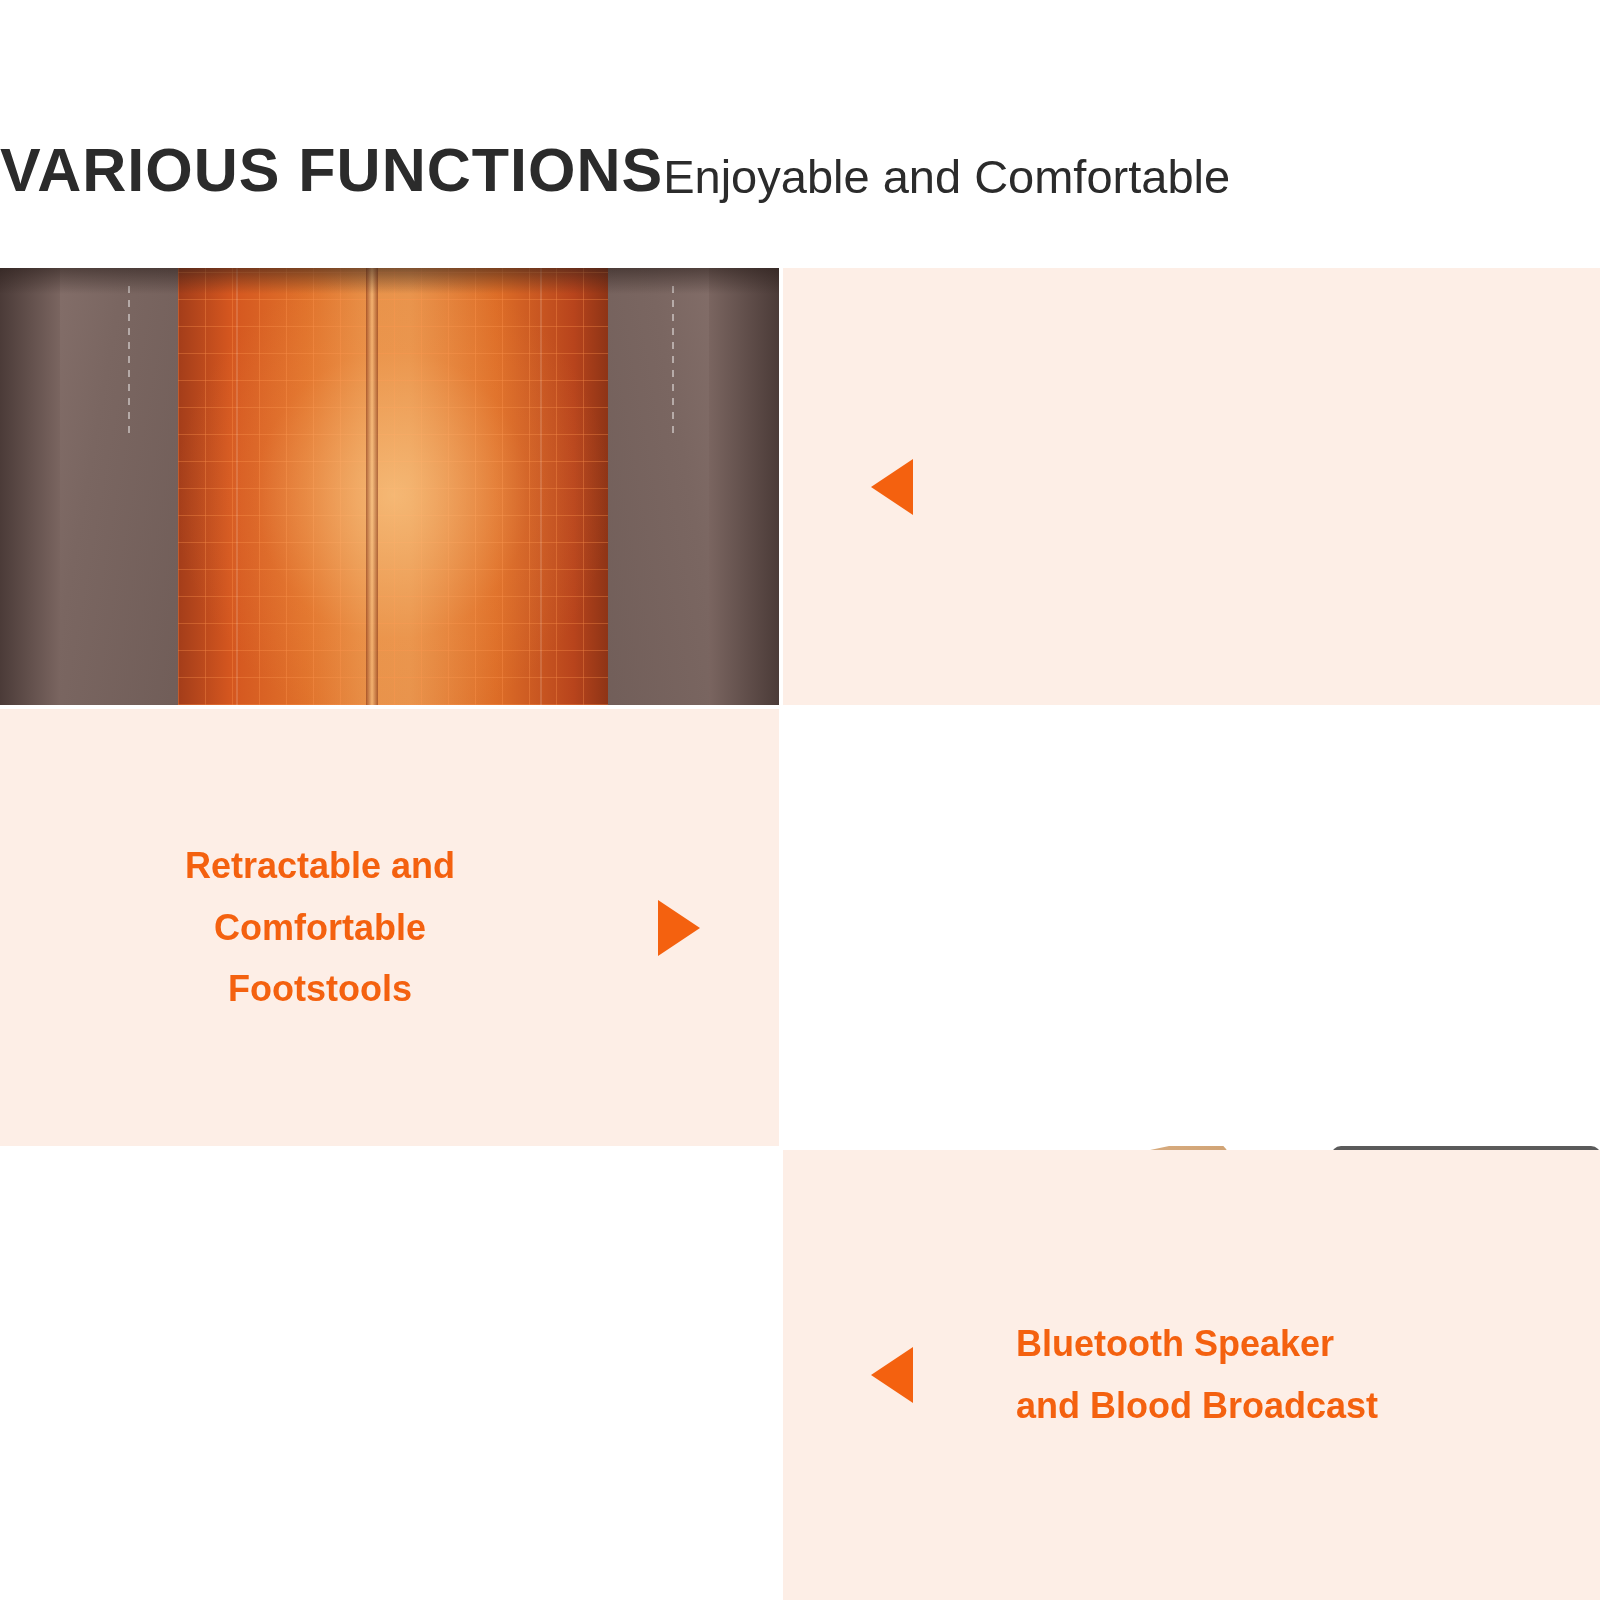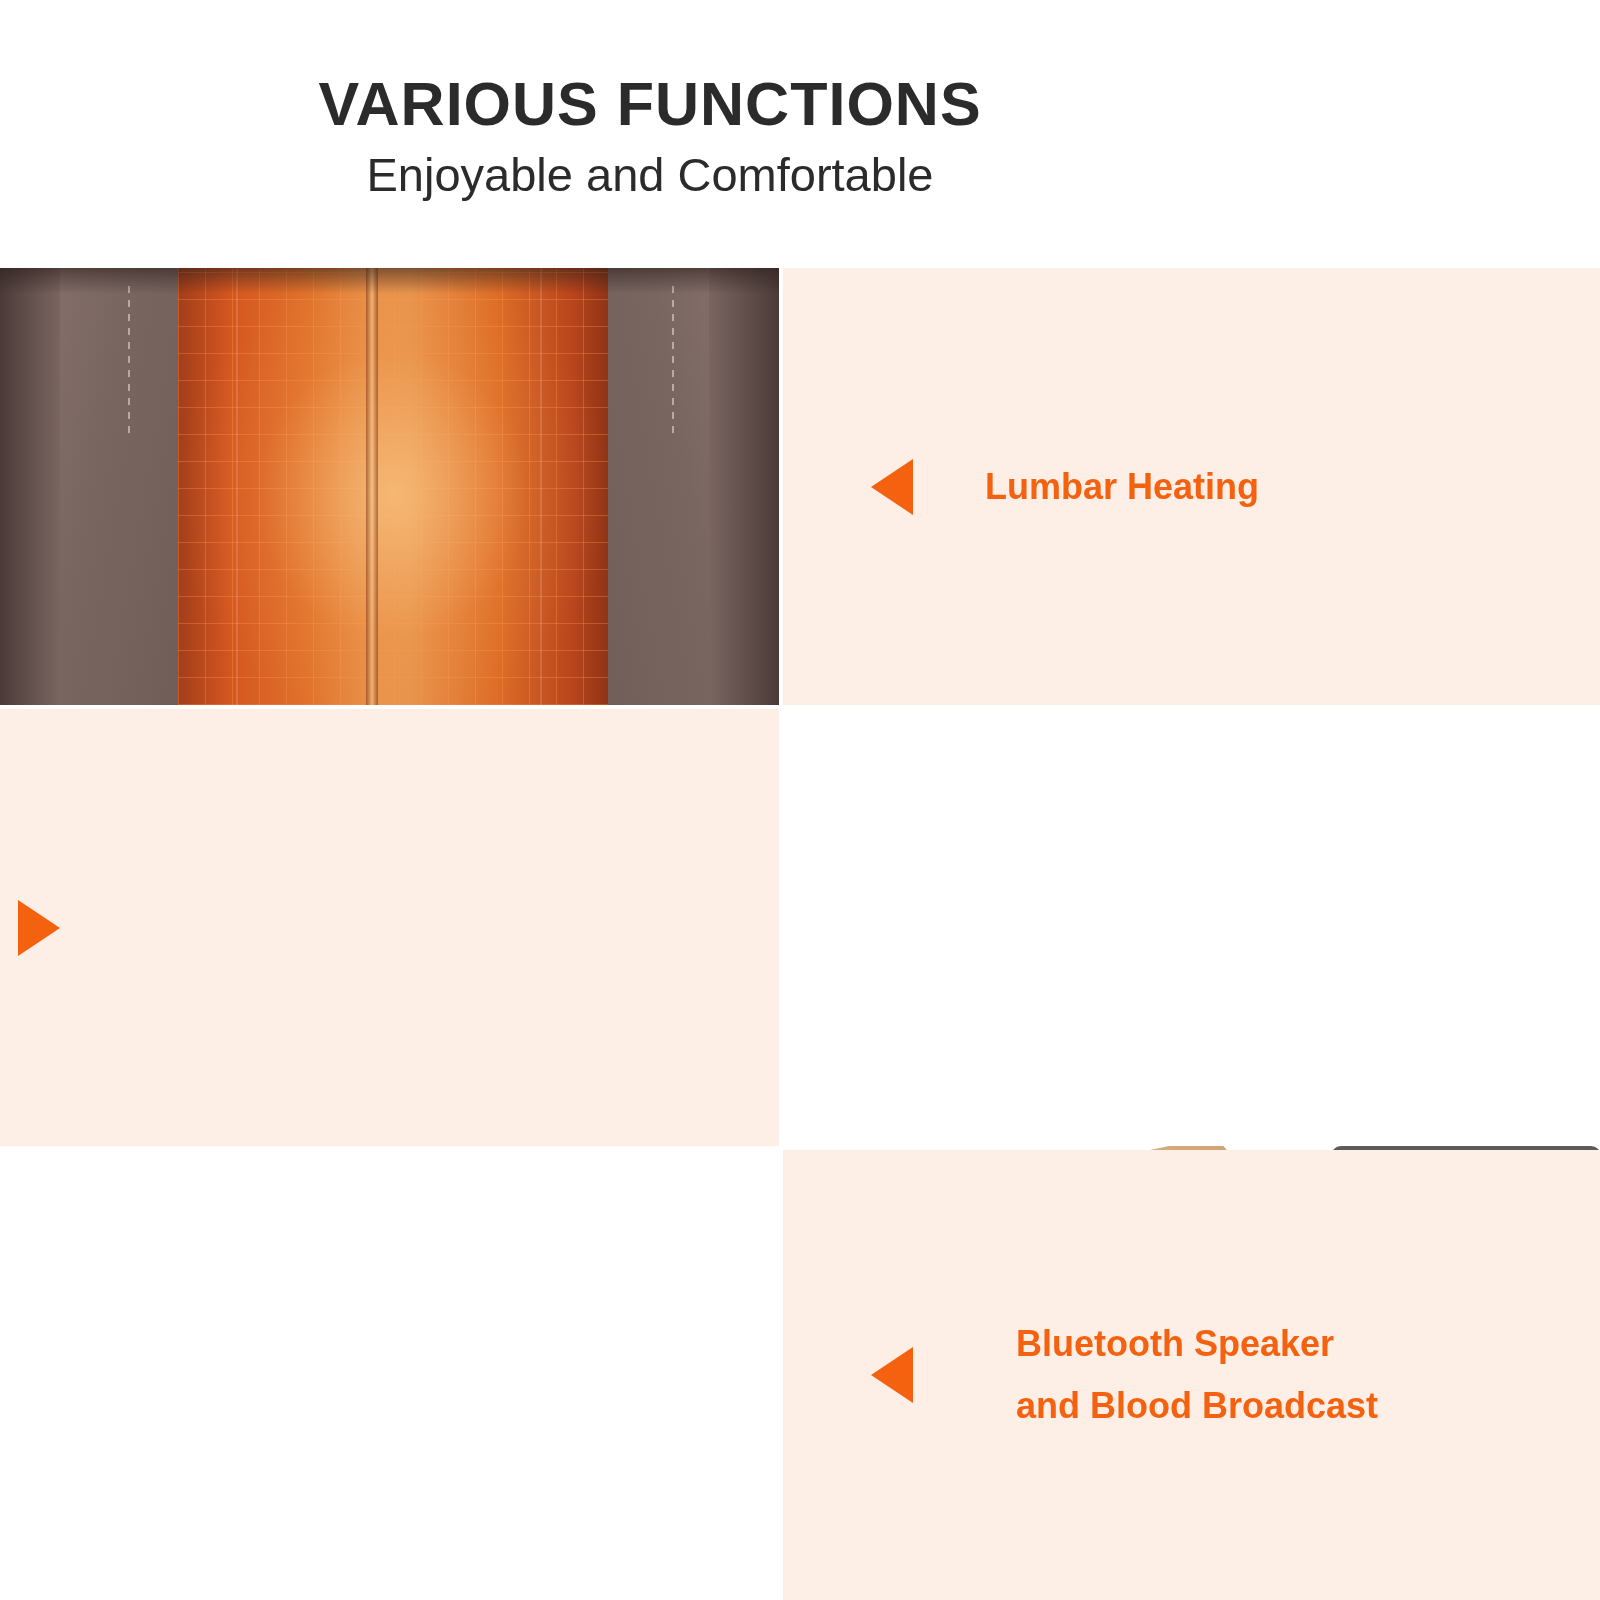--- a/index.html
+++ b/index.html
@@ -21,21 +21,20 @@
   }
 
   
   .header {
     position: absolute;
     left: 0; top: 0;
     width: 1300px;
     height: 268px;
     background: #ffffff;
     display: flex;
-    flex-direction: column;
     align-items: center;
     justify-content: flex-start;
     padding-top: 72px;
     box-sizing: border-box;
   }
   .header-title {
     font-size: 61px;
     font-weight: bold;
     letter-spacing: 1px;
     color: #2b2b2b;
@@ -227,25 +226,29 @@
       <div class="p1-vline" style="left:236px;"></div>
       <div class="p1-vline" style="left:540px;"></div>
       <div class="p1-stitch" style="left:128px;"></div>
       <div class="p1-stitch" style="left:672px;"></div>
       <div class="p1-darktop"></div>
     </div>
 
     <div class="cell textcell" style="left:783px; top:0; width:817px; height:437px; padding-left:88px;">
       <div class="tri tri-left"></div>
       <div class="caption" style="margin-left:72px;">
-        <div>Lumbar Heating</div>
       </div>
     </div>
 
     <div class="cell textcell" style="left:0; top:441px; width:779px; height:437px; padding-left:0;">
+      <div class="caption" style="width:640px; text-align:center;">
+        <div>Retractable and</div>
+        <div>Comfortable</div>
+        <div>Footstools</div>
+      </div>
       <div class="tri tri-right" style="margin-left:18px;"></div>
     </div>
 
     <div class="cell photo2" style="left:783px; top:441px; width:817px; height:437px;">
       <div class="p2-seatback"></div>
       <div class="p2-side"></div>
       <div class="p2-sidebtn"></div>
       <div class="p2-body"></div>
       <div class="p2-base"></div>
       <div class="p2-foot-slot"></div>

